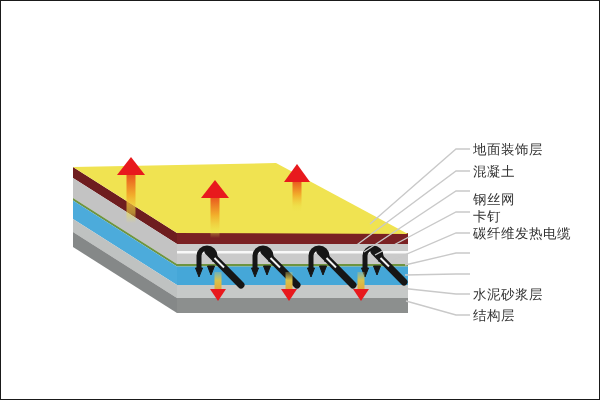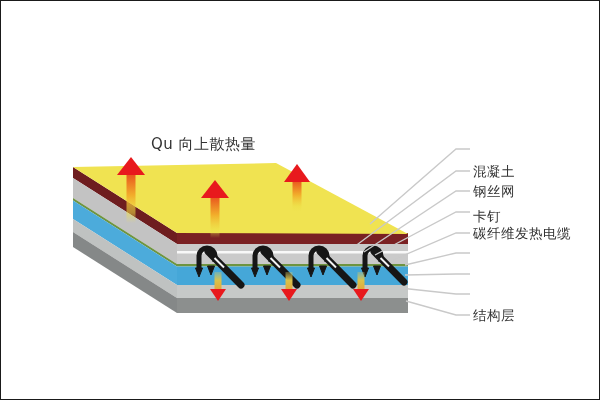--- a/index.html
+++ b/index.html
@@ -123,21 +123,22 @@
       <polyline points="469,190 455,190 363,251"></polyline>
       <polyline points="469,211 455,211 374,254"></polyline>
       <polyline points="469,232 455,232 392,259"></polyline>
       <polyline points="469,252 455,252 404,264"></polyline>
       <polyline points="469,273 455,273 404,274"></polyline>
       <polyline points="469,293 455,293 399,287"></polyline>
       <polyline points="469,314 455,314 405,300"></polyline>
     </g>
   </svg>
 
-  <div class="lbl heat" style="left:150px;top:134px">Qu 向上散热量</div>
 
+  <div class="lbl layer" style="top:140px">地面装饰层</div>
   <div class="lbl layer" style="top:162px">混凝土</div>
-  <div class="lbl layer" style="top:182px">钢丝网</div>
+  <div class="lbl layer" style="top:190px">钢丝网</div>
   <div class="lbl layer" style="top:207px">卡钉</div>
   <div class="lbl layer" style="top:224px">碳纤维发热电缆</div>
+  <div class="lbl layer" style="top:285px">水泥砂浆层</div>
   <div class="lbl layer" style="top:306px">结构层</div>
 
 </div>
 
 </body></html>

